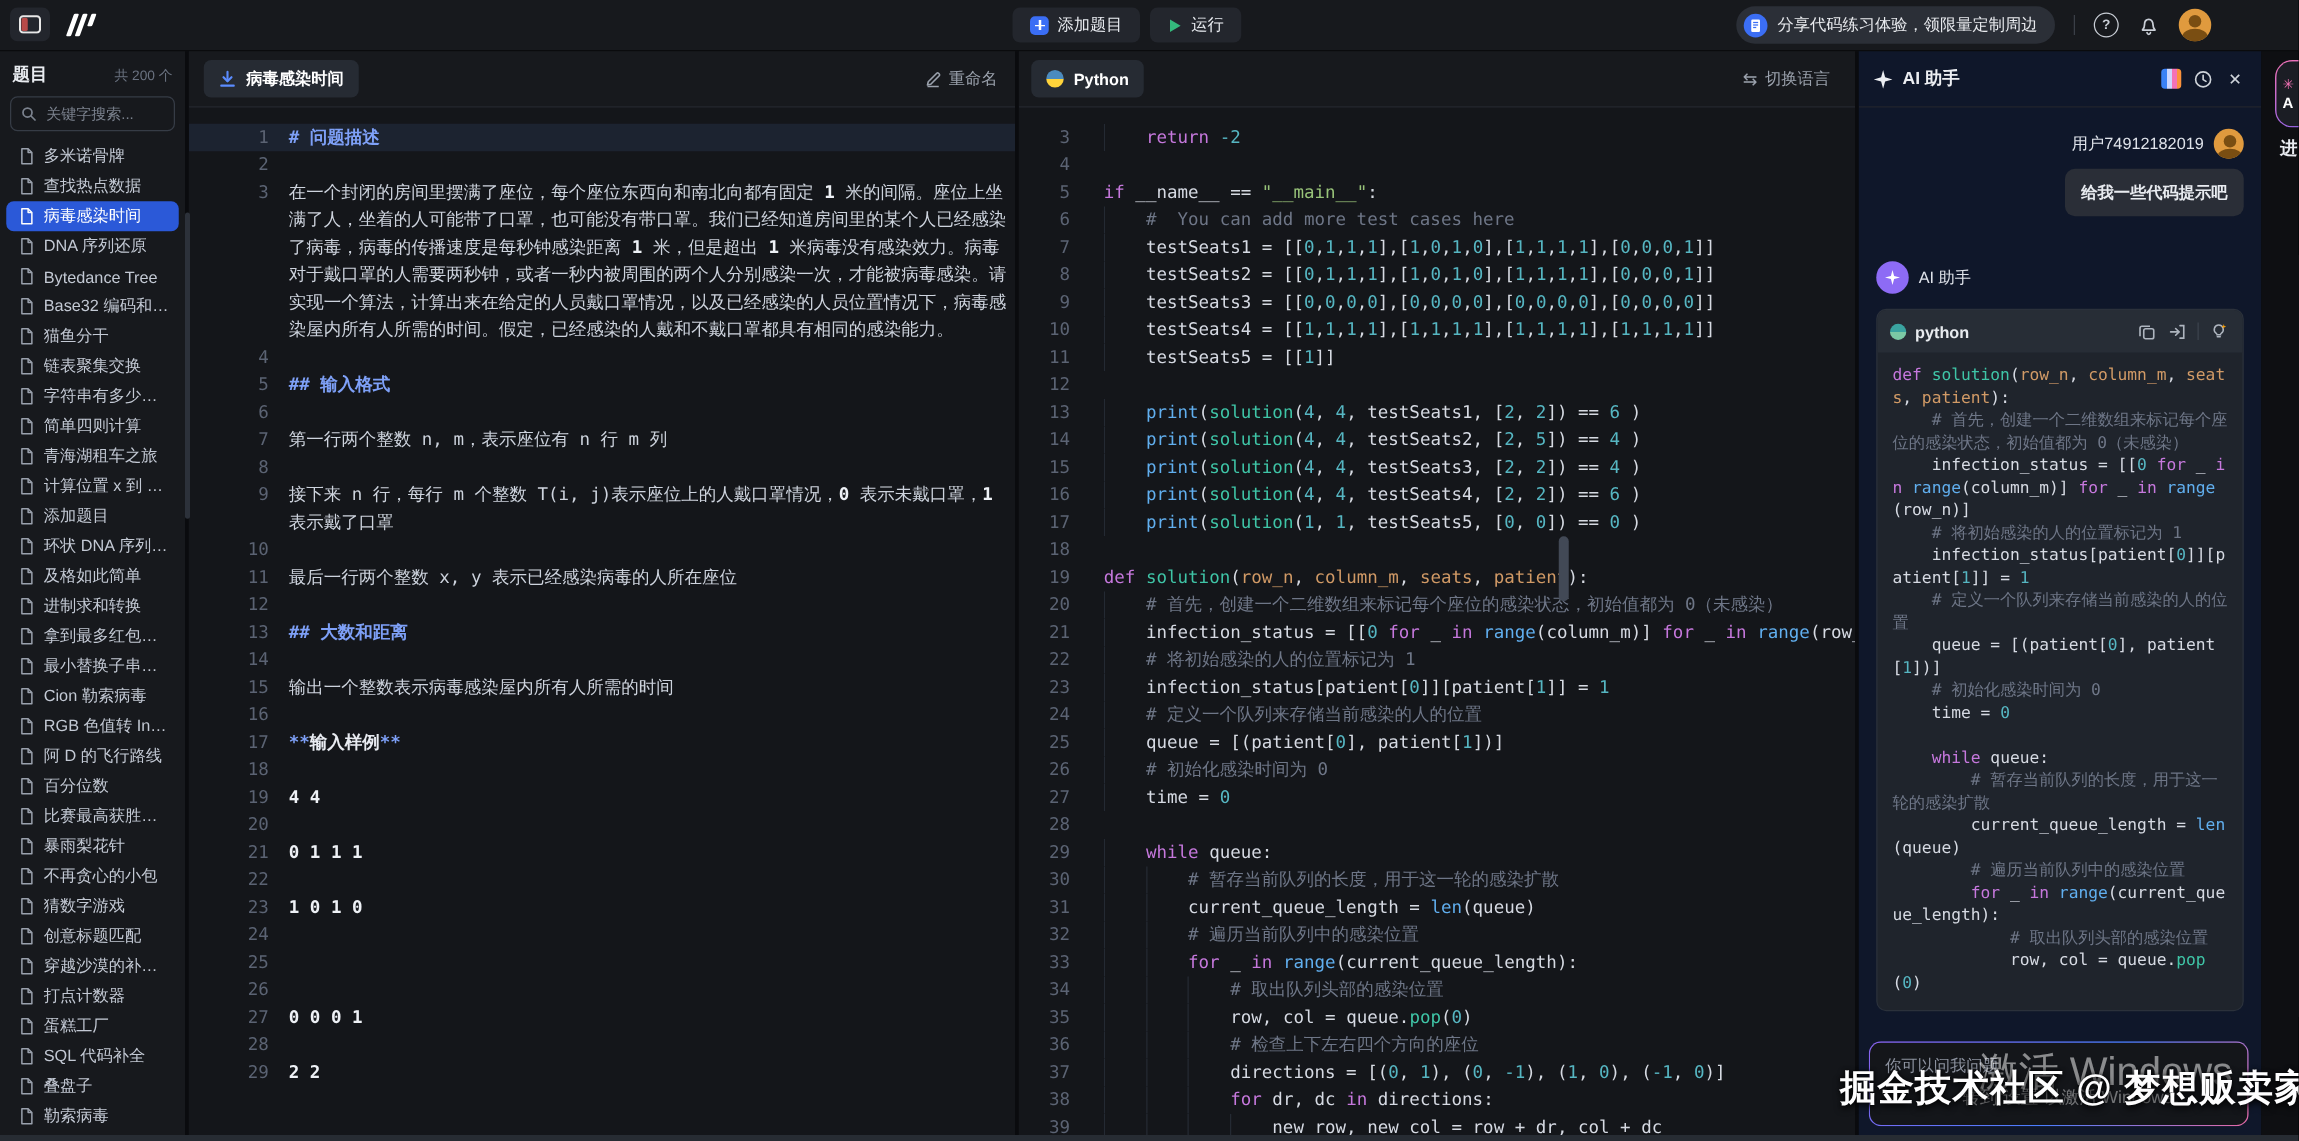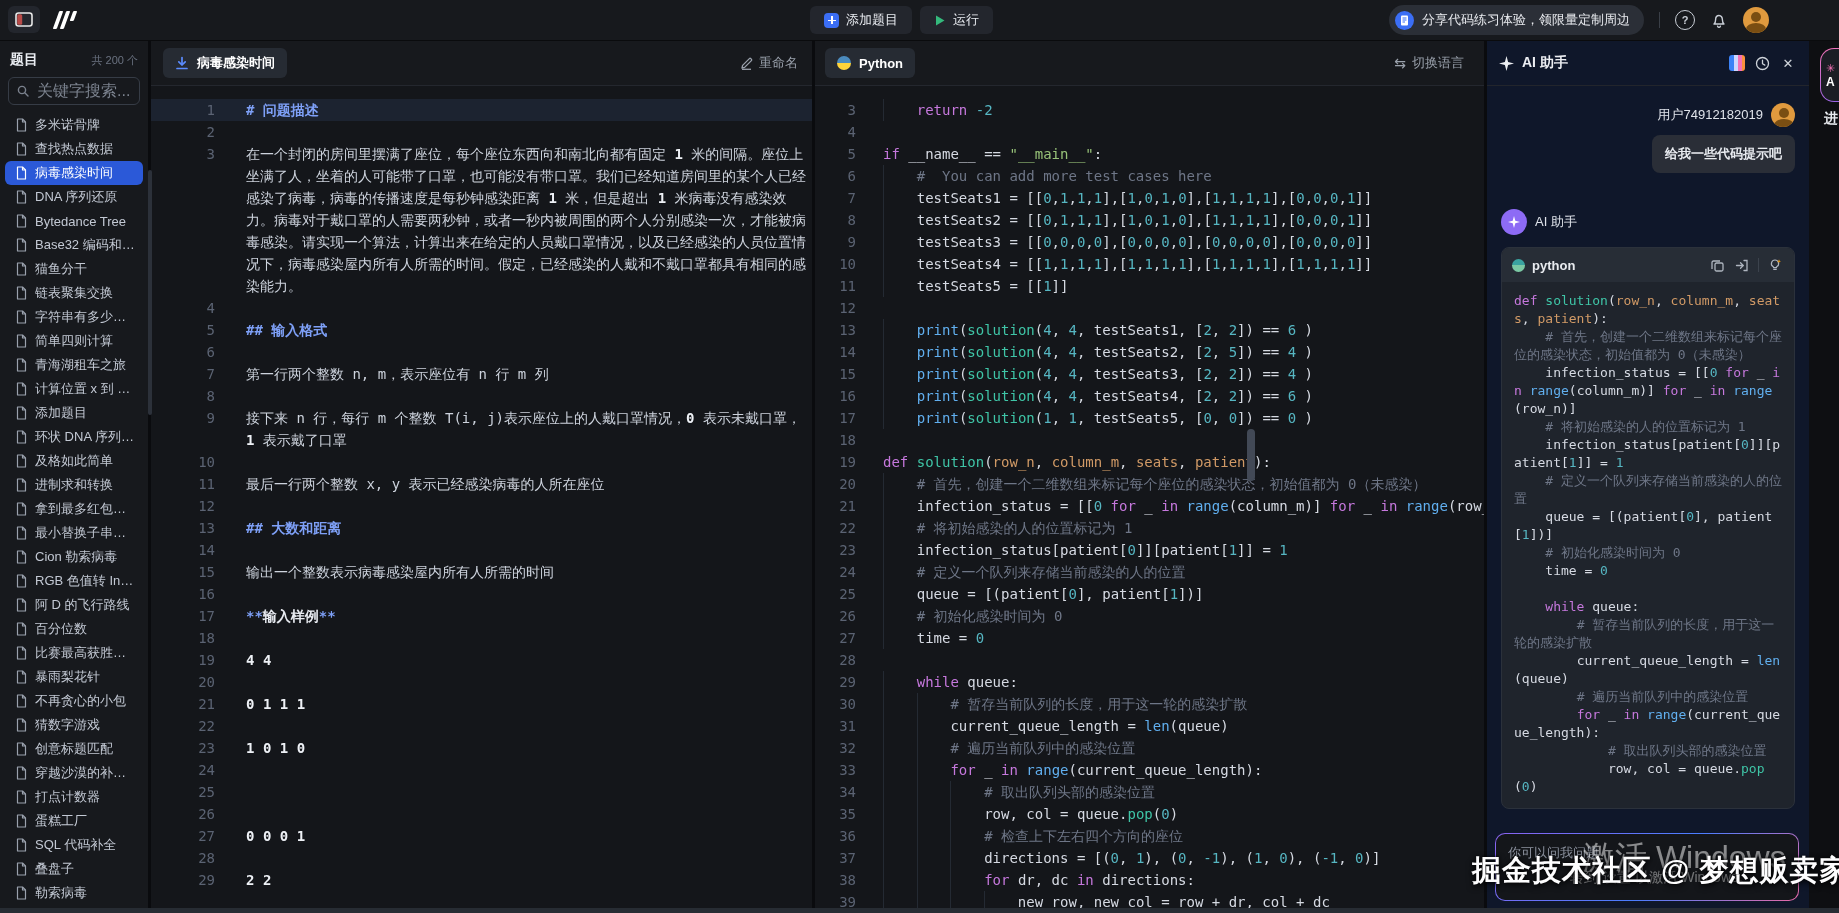--- a/index.html
+++ b/index.html
@@ -27,42 +27,42 @@
   .avatar{width:26px;height:26px;border-radius:50%;background:#e09a3e;overflow:hidden;position:relative;flex-shrink:0;cursor:pointer;}
   .avatar::before{content:"";position:absolute;left:8px;top:5px;width:10px;height:10px;border-radius:50%;background:#7a4e12;}
   .avatar::after{content:"";position:absolute;left:3px;top:16px;width:20px;height:12px;border-radius:50% 50% 0 0;background:#7a4e12;}
 
   
   .sidebar{position:absolute;left:0;top:41px;width:148px;height:872px;background:#17191d;overflow:hidden;}
   .sb-head{display:flex;align-items:baseline;justify-content:space-between;padding:10px 10px 6px 10px;}
   .sb-title{font-size:14px;font-weight:bold;color:#e9ecf1;}
   .sb-count{font-size:11px;color:#6a7280;}
   .sb-search{margin:2px 8px 8px 8px;height:26px;border:1px solid #363c46;border-radius:6px;display:flex;align-items:center;gap:6px;padding:0 8px;}
-  .sb-search input{flex:1;min-width:0;background:transparent;border:none;outline:none;color:#c9cfd9;font-size:16px;font-family:"Liberation Sans",sans-serif;}
+  .sb-search input{flex:1;min-width:0;background:transparent;border:none;outline:none;color:#c9cfd9;font-size:12px;font-family:"Liberation Sans",sans-serif;}
   .sb-search input::placeholder{color:#7b828e;}
   .side-item{height:24px;display:flex;align-items:center;gap:7px;padding:0 8px 0 10px;margin:0 5px;border-radius:6px;
              font-size:13px;color:#c3c9d4;white-space:nowrap;overflow:hidden;cursor:pointer;}
   .side-item .lbl{overflow:hidden;text-overflow:ellipsis;}
   .side-item.sel{background:#2b59d8;color:#ffffff;}
   .side-item svg{flex-shrink:0;}
   .sb-scroll{position:absolute;left:148px;top:170px;width:4px;height:245px;background:#2c313a;border-radius:2px;z-index:6;cursor:pointer;}
 
   
   .panel-head{position:absolute;left:0;top:0;right:0;height:44px;background:#17191d;border-bottom:1px solid #24272e;}
   .tab-chip{position:absolute;left:12px;top:7px;height:30px;background:#262b33;border-radius:6px;display:flex;align-items:center;gap:8px;
             padding:0 12px;font-size:13px;font-weight:bold;color:#fff;cursor:pointer;}
   .head-action{position:absolute;top:13px;display:flex;align-items:center;gap:6px;font-size:13px;color:#9aa1ac;cursor:pointer;}
 
   
   .md-panel{position:absolute;left:151px;top:41px;width:661px;height:872px;background:#14161a;overflow:hidden;}
   .editor-body{position:absolute;left:0;top:44px;right:0;bottom:0;padding-top:14px;overflow:hidden;}
   .row{display:flex;line-height:22px;font-family:"DejaVu Sans Mono",monospace;font-size:14px;min-height:22px;}
   .row .ln{flex-shrink:0;text-align:right;color:#5b6373;user-select:none;}
   .md-panel .ln{width:64px;}
-  .md-panel .lc{margin-left:31px;flex:1;white-space:pre-wrap;word-break:break-all;color:#cdd3dd;padding-right:4px;}
+  .md-panel .lc{margin-left:16px;flex:1;white-space:pre-wrap;word-break:break-all;color:#cdd3dd;padding-right:4px;}
   .row.active{background:#1c2330;}
   .lc.md-h{color:#7ea0f7;font-weight:bold;}
   .md-num{color:#eef1f6;font-weight:bold;}
   .md-star{color:#7ea0f7;font-weight:bold;}
   .md-bold{font-weight:bold;color:#e8ebf1;}
 
   
   .code-panel{position:absolute;left:815px;top:41px;width:669px;height:872px;background:#14161a;overflow:hidden;}
   .code-panel .ln{width:41px;}
   .code-panel .lc{margin-left:27px;flex:1;white-space:pre;overflow:hidden;position:relative;}

